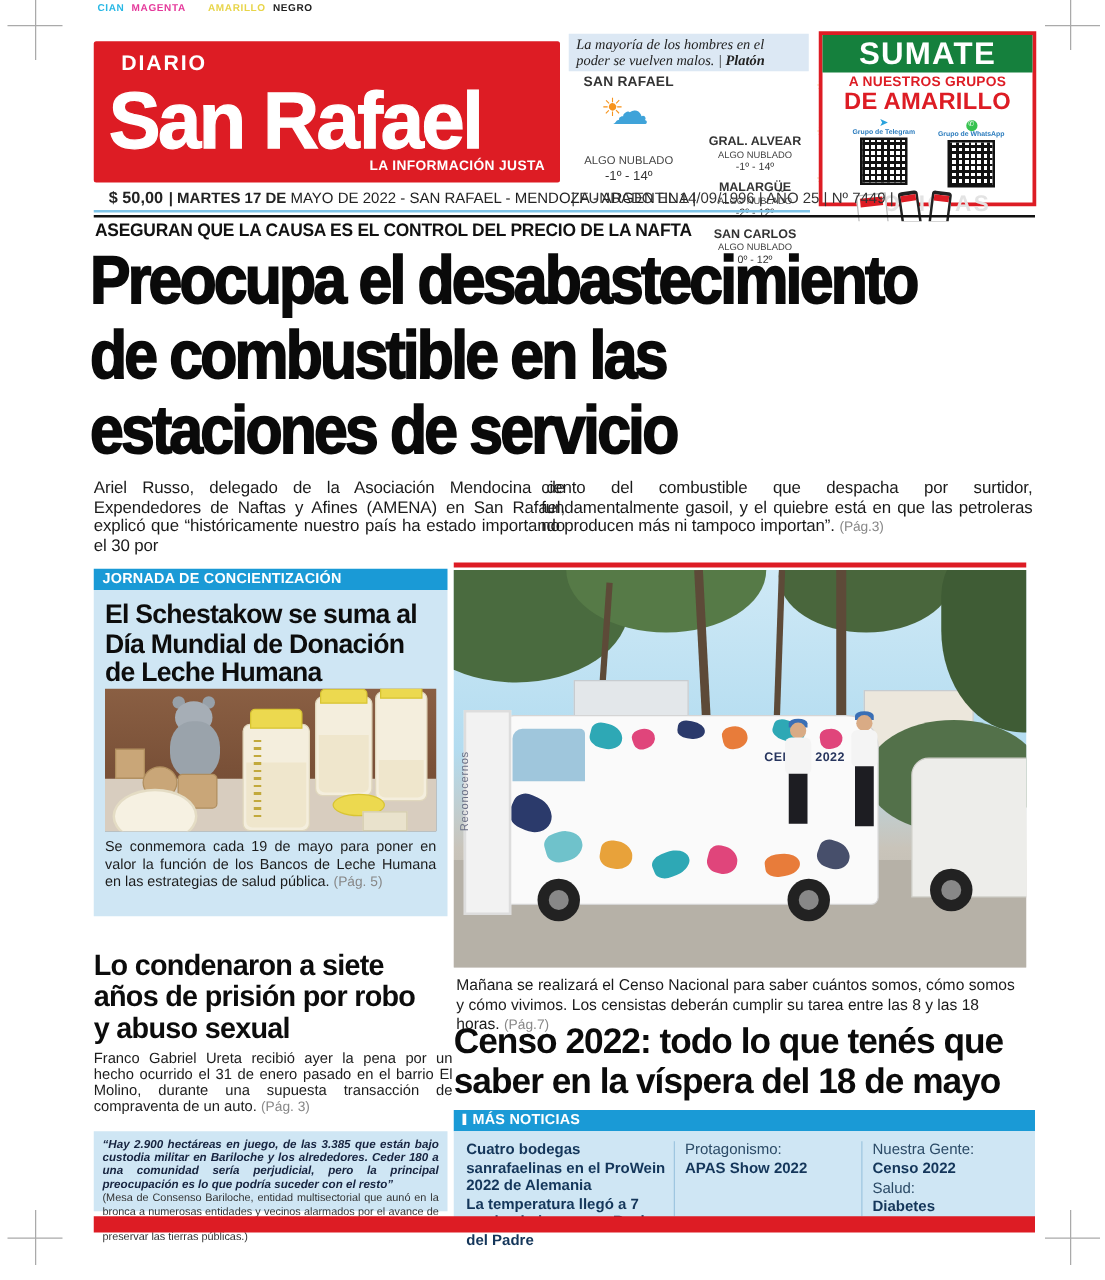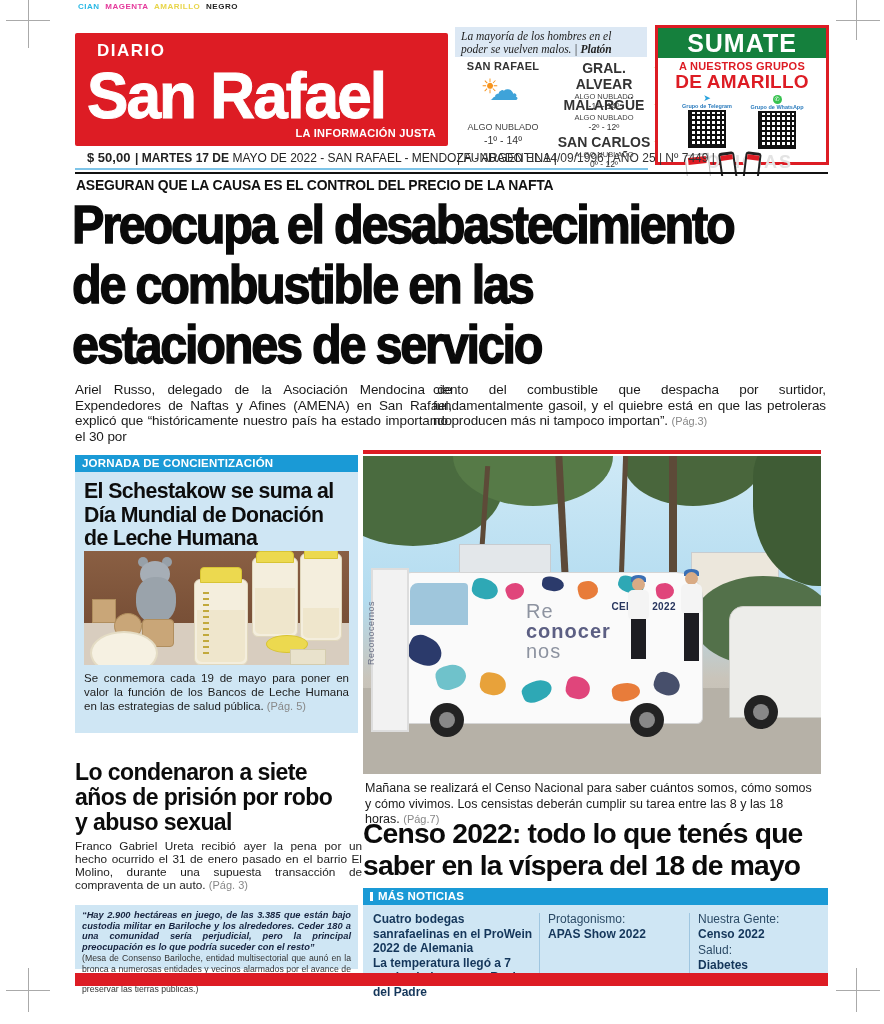--- a/index.html
+++ b/index.html
@@ -2,21 +2,21 @@
 <html><head>
 <meta charset="utf-8">
 <style>
   html,body{margin:0;padding:0;background:#fff;}
   .page{position:relative;width:884px;height:1024px;background:#fff;overflow:hidden;
         font-family:"Liberation Sans","DejaVu Sans",sans-serif;color:#111;}
   .abs{position:absolute;}
   
   .regline{position:absolute;left:78px;top:2px;font-size:8px;font-weight:bold;letter-spacing:.5px;}
   .regline span{margin-right:3px;}
-  .c-cyan{color:#29b8e5;} .c-mag{color:#e5399b;} .c-yel{color:#e8d54a;} .c-neg{color:#222;}
+  .c-cyan{color:#29b8e5;} .c-mag{color:#e5399b;} .c-yel{color:#e8d54a;margin-left:12px;} .c-neg{color:#222;}
   .cropv{position:absolute;width:1px;background:#aaa;}
   .croph{position:absolute;height:1px;background:#aaa;}
   
   .masthead{left:75px;top:33px;width:373px;height:113px;background:#dd1c24;border-radius:2px;}
   .m-label{position:absolute;left:22px;top:8px;color:#fff;font-weight:bold;font-size:17px;letter-spacing:1.5px;}
   .m-title{position:absolute;left:12px;top:26px;color:#fff;font-weight:bold;font-size:64px;
            letter-spacing:-2px;transform:scaleX(.97);transform-origin:0 0;white-space:nowrap;
            -webkit-text-stroke:1px #fff;}
   .m-tagline{position:absolute;right:12px;bottom:7px;color:#fff;font-weight:bold;font-size:11px;letter-spacing:.3px;}
   
@@ -29,21 +29,21 @@
   .w-main .city{font-size:11px;font-weight:bold;letter-spacing:.2px;}
   .w-cond{margin-top:2px;font-size:9px;color:#444;}
   .w-range{font-size:10.5px;color:#333;margin-top:2px;}
   .wicon{position:relative;display:inline-block;width:44px;height:30px;}
   .wicon .sun{position:absolute;left:0;top:-4px;color:#f7941d;font-size:20px;}
   .wicon .cloud{position:absolute;left:8px;top:-6px;color:#3fa3d9;font-size:30px;}
   .wicon.small{width:26px;height:18px;}
   .wicon.small .sun{font-size:11px;top:-2px;}
   .wicon.small .cloud{font-size:17px;left:5px;top:-3px;}
   .w-row{position:absolute;left:102px;width:94px;text-align:center;}
-  .w-row .city{font-size:14px;font-weight:bold;}
+  .w-row .city{font-size:10px;font-weight:bold;margin-top:48px;}
   .w-row .w-cond{font-size:7.5px;margin-top:0;}
   .w-row .w-range{font-size:8.5px;margin-top:0;}
   .w-rowicon{position:absolute;left:198px;}
   
   .promo{left:655px;top:25px;width:174px;height:140px;border:3px solid #dd1c24;box-sizing:border-box;background:#fff;text-align:center;}
   .p-title{background:#15803d;color:#fff;font-weight:bold;font-size:25px;letter-spacing:1px;height:30px;line-height:30px;}
   .p-sub1{color:#dd1c24;font-weight:bold;font-size:11px;margin-top:2px;letter-spacing:.2px;}
   .p-sub2{color:#dd1c24;font-weight:bold;font-size:19px;letter-spacing:.2px;line-height:19px;}
   .p-qrs{display:flex;justify-content:center;gap:14px;margin-top:3px;}
   .p-qrcol{width:56px;}
@@ -330,25 +330,20 @@
       <div class="blob" style="left:176px;top:8px;width:20px;height:18px;background:#e87c3a;transform:rotate(-12deg);"></div>
       <div class="blob" style="left:216px;top:4px;width:26px;height:16px;background:#2ea8b5;transform:rotate(18deg);"></div>
       <div class="blob" style="left:254px;top:10px;width:18px;height:16px;background:#e0457b;transform:rotate(-8deg);"></div>
       <div class="blob" style="left:6px;top:64px;width:34px;height:28px;background:#2b3a6b;transform:rotate(24deg);"></div>
       <div class="blob" style="left:34px;top:92px;width:30px;height:24px;background:#6fc2cb;transform:rotate(-16deg);"></div>
       <div class="blob" style="left:78px;top:100px;width:26px;height:22px;background:#e8a23a;transform:rotate(10deg);"></div>
       <div class="blob" style="left:120px;top:108px;width:30px;height:20px;background:#2ea8b5;transform:rotate(-22deg);"></div>
       <div class="blob" style="left:164px;top:104px;width:24px;height:22px;background:#e0457b;transform:rotate(14deg);"></div>
       <div class="blob" style="left:210px;top:110px;width:28px;height:18px;background:#e87c3a;transform:rotate(-8deg);"></div>
       <div class="blob" style="left:252px;top:100px;width:26px;height:22px;background:#474f6b;transform:rotate(20deg);"></div>
-      <div class="van-text">
-        <div>Re</div>
-        <div class="l2">conocer</div>
-        <div>nos</div>
-      </div>
       <div class="van-logo">CENSO 2022</div>
       <div class="wheel" style="left:28px;"></div>
       <div class="wheel" style="right:38px;"></div>
     </div>
     <div class="frameprop">
       <div class="ftxt">Reconocernos</div>
     </div>
     <div class="person" style="left:265px;top:122px;">
       <div class="p-cap"></div>
         <div class="p-head"></div>

